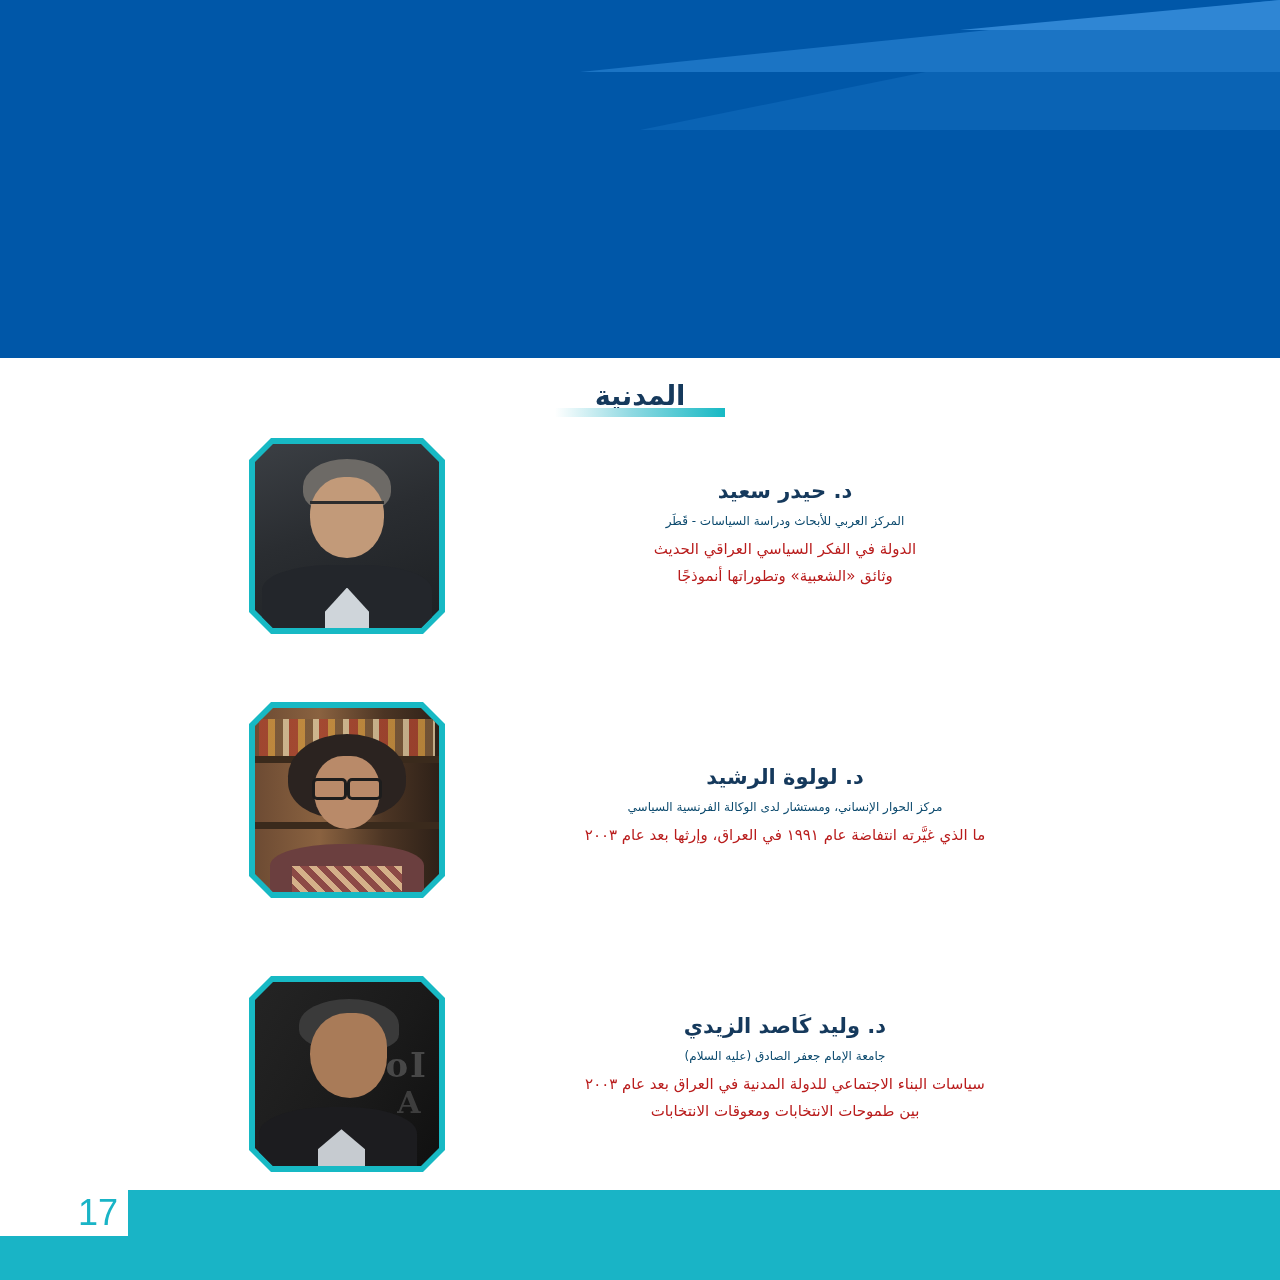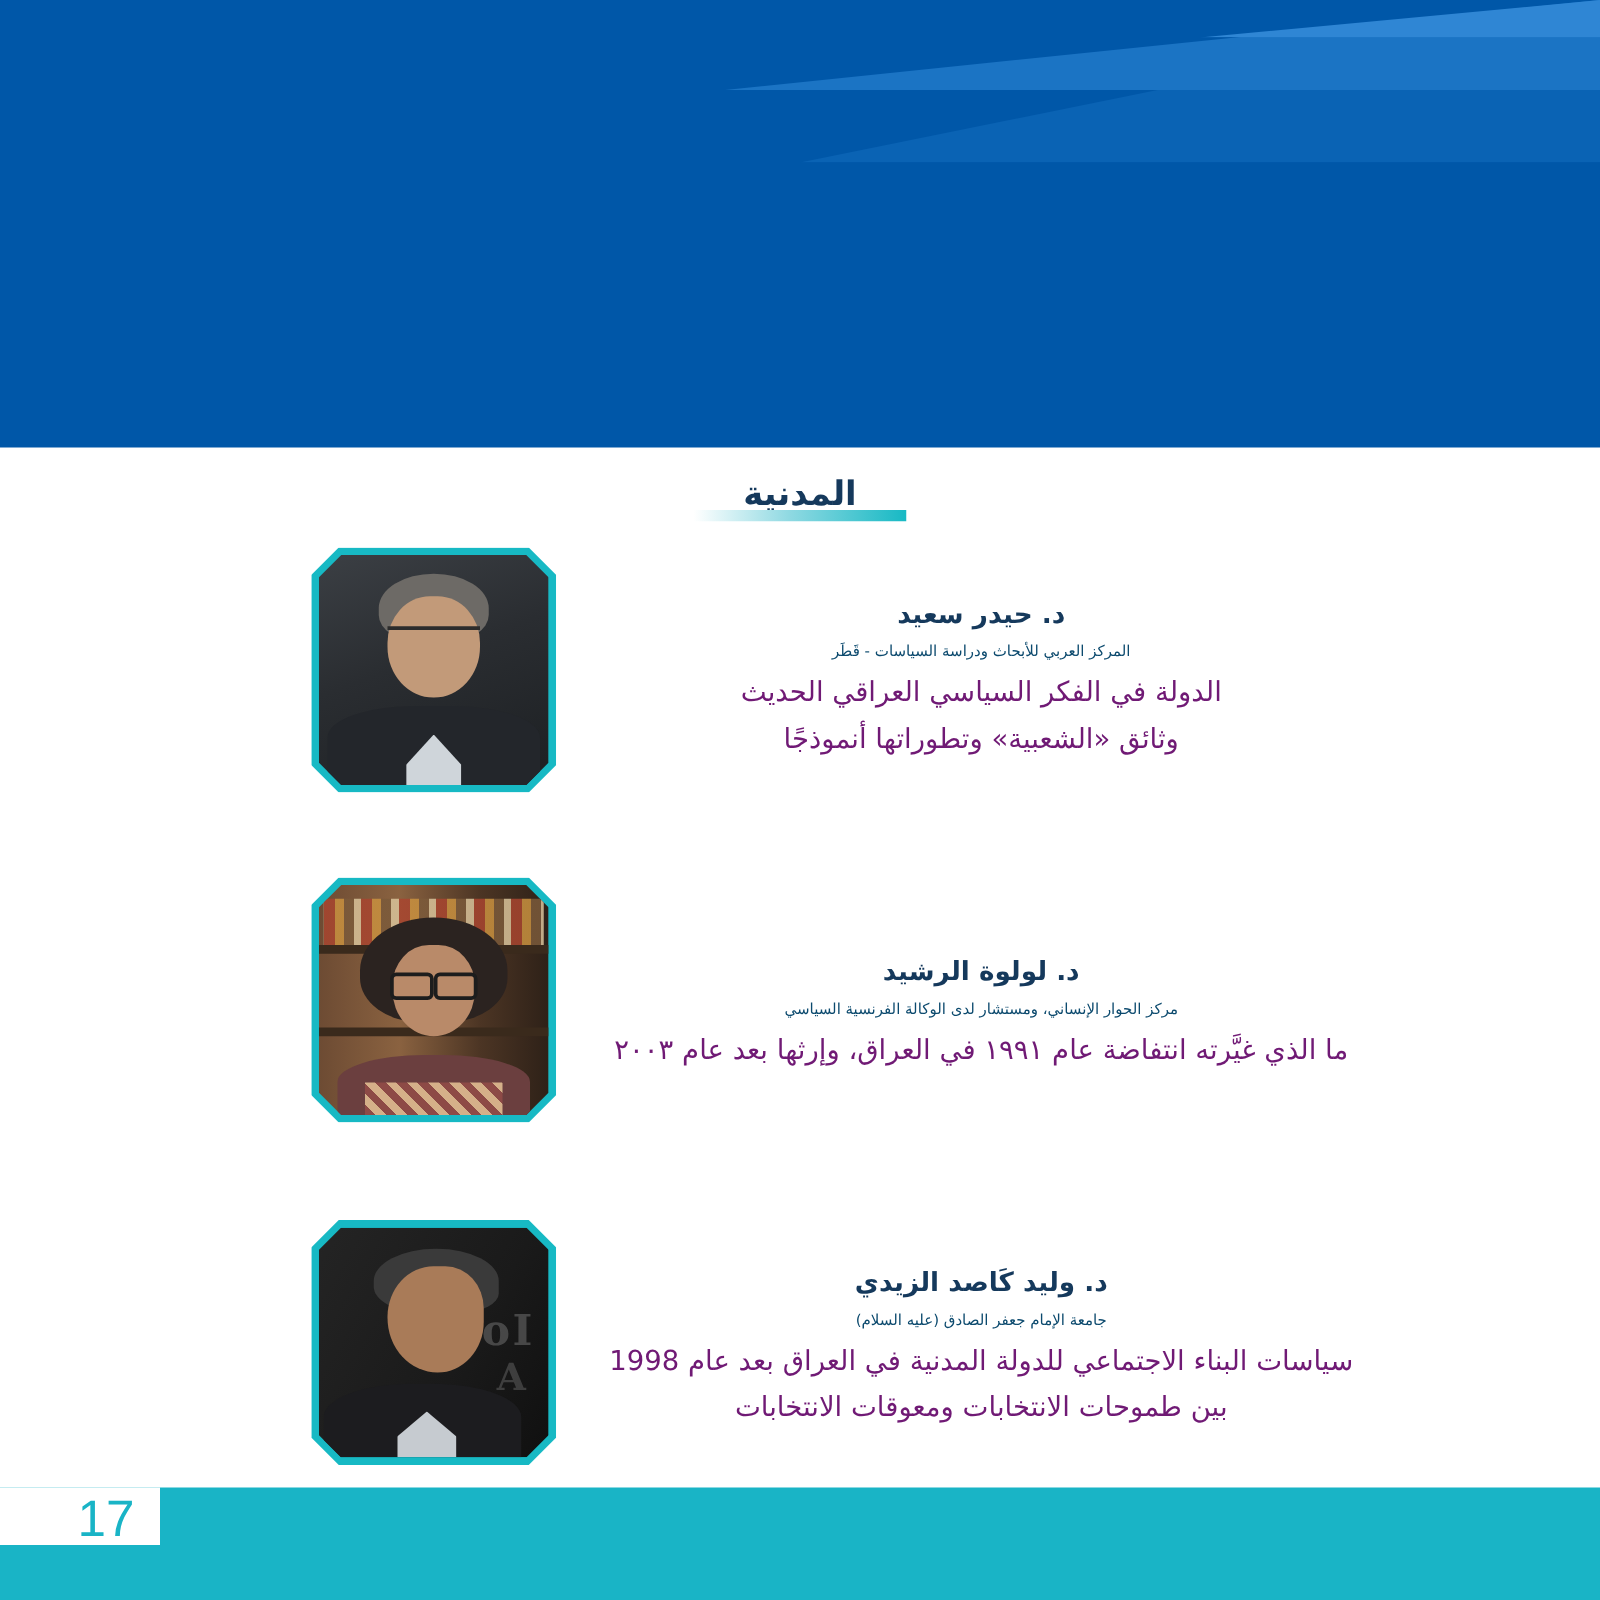--- a/index.html
+++ b/index.html
@@ -161,22 +161,22 @@
     margin: 0 0 8px 0;
     line-height: 1.3;
   }
   .r-affil {
     font-size: 12px;
     color: #0c4a6e;
     margin: 0 0 8px 0;
     line-height: 1.4;
   }
   .r-title-line {
-    font-size: 22px;
-    color: #701a75;
+    font-size: 15px;
+    color: #b91c1c;
     margin: 0 0 4px 0;
     line-height: 1.5;
   }
 
   
   .footer {
     position: absolute;
     left: 0;
     bottom: 0;
     width: 1280px;
@@ -186,23 +186,23 @@
   .footer-white {
     position: absolute;
     left: 0;
     top: 0;
     width: 128px;
     height: 46px;
     background: #ffffff;
   }
   .page-number {
     position: absolute;
-    left: 62px;
+    left: 78px;
     top: 2px;
-    font-size: 41px;
+    font-size: 36px;
     color: #19b4c6;
     font-weight: 500;
     font-family: "Liberation Sans", sans-serif;
   }
 </style>
 </head>
 <body>
 
 <div class="banner">
   <div class="banner-stripe-a"></div>
@@ -270,21 +270,21 @@
           <div class="body"></div>
           <div class="hair"></div>
           <div class="face"></div>
           <div class="shirt"></div>
         </div>
       </div>
     </div>
     <div class="info" style="top:55px;">
       <p class="r-name">د. وليد كَاصد الزيدي</p>
       <p class="r-affil">جامعة الإمام جعفر الصادق (عليه السلام)</p>
-      <p class="r-title-line">سياسات البناء الاجتماعي للدولة المدنية في العراق بعد عام 1998</p>
+      <p class="r-title-line">سياسات البناء الاجتماعي للدولة المدنية في العراق بعد عام ٢٠٠٣</p>
       <p class="r-title-line">بين طموحات الانتخابات ومعوقات الانتخابات</p>
     </div>
   </div>
 
 </div>
 
 <div class="footer">
   <div class="footer-white"></div>
   <div class="page-number">17</div>
 </div>

